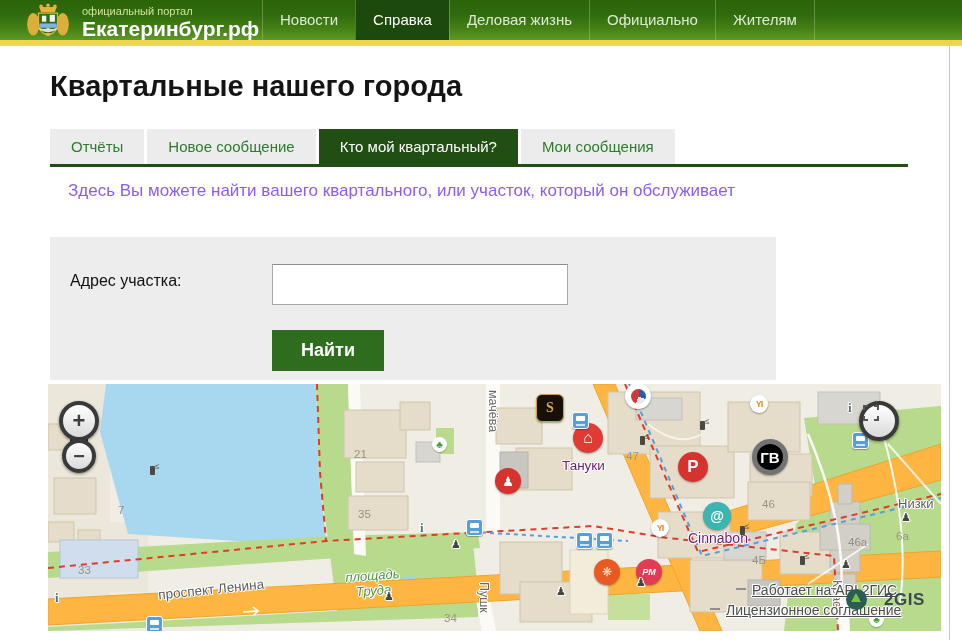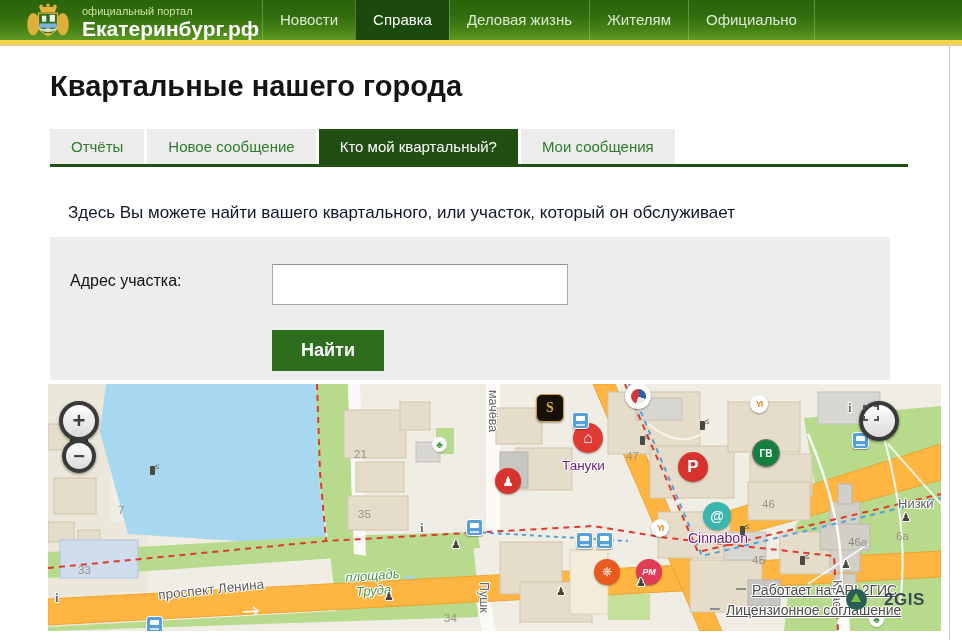--- a/index.html
+++ b/index.html
@@ -18,22 +18,22 @@
             border-left:1px solid rgba(210,232,180,.30);cursor:pointer;white-space:nowrap;}
   .nav-item:last-child{border-right:1px solid rgba(210,232,180,.30);}
   .nav-item.active{background:#1c4a0c;color:#fff;}
   
   .title{position:absolute;left:50px;top:70px;font-size:29px;font-weight:bold;color:#141414;}
   .tabs{position:absolute;left:50px;top:129px;display:flex;gap:3px;}
   .tab{height:35px;line-height:35px;padding:0 21px;background:#ececec;color:#2e7b2e;
        font-size:15px;cursor:pointer;white-space:nowrap;}
   .tab.active{background:#214f13;color:#fff;}
   .tab-underline{position:absolute;left:50px;top:164px;width:858px;height:3px;background:#214f13;}
-  .desc{position:absolute;left:68px;top:203px;font-size:17px;color:#0f172a;text-align:right;}
-  .formbox{position:absolute;left:50px;top:237px;width:840px;height:143px;background:#ededed;}
+  .desc{position:absolute;left:68px;top:181px;font-size:17px;color:#8b5cf6;text-align:right;}
+  .formbox{position:absolute;left:50px;top:237px;width:726px;height:143px;background:#ededed;}
   .flabel{position:absolute;left:20px;top:35px;font-size:16px;color:#111;}
   .finput{position:absolute;left:222px;top:27px;width:296px;height:41px;box-sizing:border-box;
           border:1px solid #a8a8a8;border-top-color:#8d8d8d;background:#fff;font-size:16px;
           padding:0 8px;font-family:"Liberation Sans",sans-serif;}
   .fbtn{position:absolute;left:222px;top:93px;width:112px;height:41px;background:#2e6d1d;
         color:#fff;font-size:18px;font-weight:bold;border:none;cursor:pointer;
         font-family:"Liberation Sans",sans-serif;}
   
   .map{position:absolute;left:48px;top:384px;width:893px;height:247px;background:#f0ede4;
        overflow:hidden;}
@@ -99,22 +99,22 @@
     </span>
     <span>
       <div class="brand-small">официальный портал</div>
       <div class="brand-name">Екатеринбург.рф</div>
     </span>
   </div>
   <div class="nav">
     <div class="nav-item">Новости</div>
     <div class="nav-item active">Справка</div>
     <div class="nav-item">Деловая жизнь</div>
+    <div class="nav-item">Официально</div>
     <div class="nav-item">Жителям</div>
-    <div class="nav-item">Официально</div>
   </div>
 </div>
 <div class="ybar"></div>
 
 <h1 class="title" style="margin:0;">Квартальные нашего города</h1>
 
 <div class="tabs">
   <div class="tab">Отчёты</div>
   <div class="tab">Новое сообщение</div>
   <div class="tab active">Кто мой квартальный?</div>
@@ -227,22 +227,22 @@
 
   <div class="poi" style="left:488px;top:10px;width:26px;height:26px;border-radius:6px;background:#161006;
        border:1px solid #caa23c;color:#d8a93c;font-weight:bold;font-size:14px;font-family:'Liberation Serif',serif;">S</div>
   <div class="poi" style="left:577px;top:-1px;width:26px;height:26px;background:#fff;">
     <span style="width:15px;height:15px;border-radius:50%;display:block;
           background:conic-gradient(from 200deg,#cc3a3a 0 45%,#2b5fa6 45% 75%,#e9e9e9 75%);"></span>
   </div>
   <div class="poi" style="left:525px;top:39px;width:30px;height:30px;background:#e03a34;color:#fff;font-size:16px;">⌂</div>
   <div class="poi" style="left:630px;top:68px;width:30px;height:30px;background:#d6322e;color:#fff;
        font-weight:bold;font-size:17px;">P</div>
-  <div class="poi" style="left:704px;top:55px;width:26px;height:26px;background:#15803d;color:#fff;
-       font-weight:bold;font-size:10px;border:1px solid #737373;">ГВ</div>
+  <div class="poi" style="left:704px;top:55px;width:26px;height:26px;background:#000000;color:#fff;
+       font-weight:bold;font-size:15px;border:5px solid #737373;">ГВ</div>
   <div class="poi" style="left:447px;top:84px;width:26px;height:26px;background:#d6322e;color:#fff;font-size:13px;">♟</div>
   <div class="poi" style="left:655px;top:118px;width:28px;height:28px;background:#3ab5b0;color:#fff;
        font-weight:bold;font-size:14px;">@</div>
   <div class="poi" style="left:546px;top:175px;width:26px;height:26px;background:#e85a1f;color:#ffe2c8;font-size:12px;">❋</div>
   <div class="poi" style="left:588px;top:175px;width:26px;height:26px;background:#e23b55;color:#fff;
        font-weight:bold;font-style:italic;font-size:9px;">РМ</div>
   <div class="poi" style="left:702px;top:11px;width:18px;height:18px;background:#fff;color:#e8882a;
        font-weight:bold;font-size:9px;letter-spacing:-1px;">YI</div>
   <div class="poi" style="left:603px;top:135px;width:18px;height:18px;background:#fff;color:#e8882a;
        font-weight:bold;font-size:9px;letter-spacing:-1px;">YI</div>

